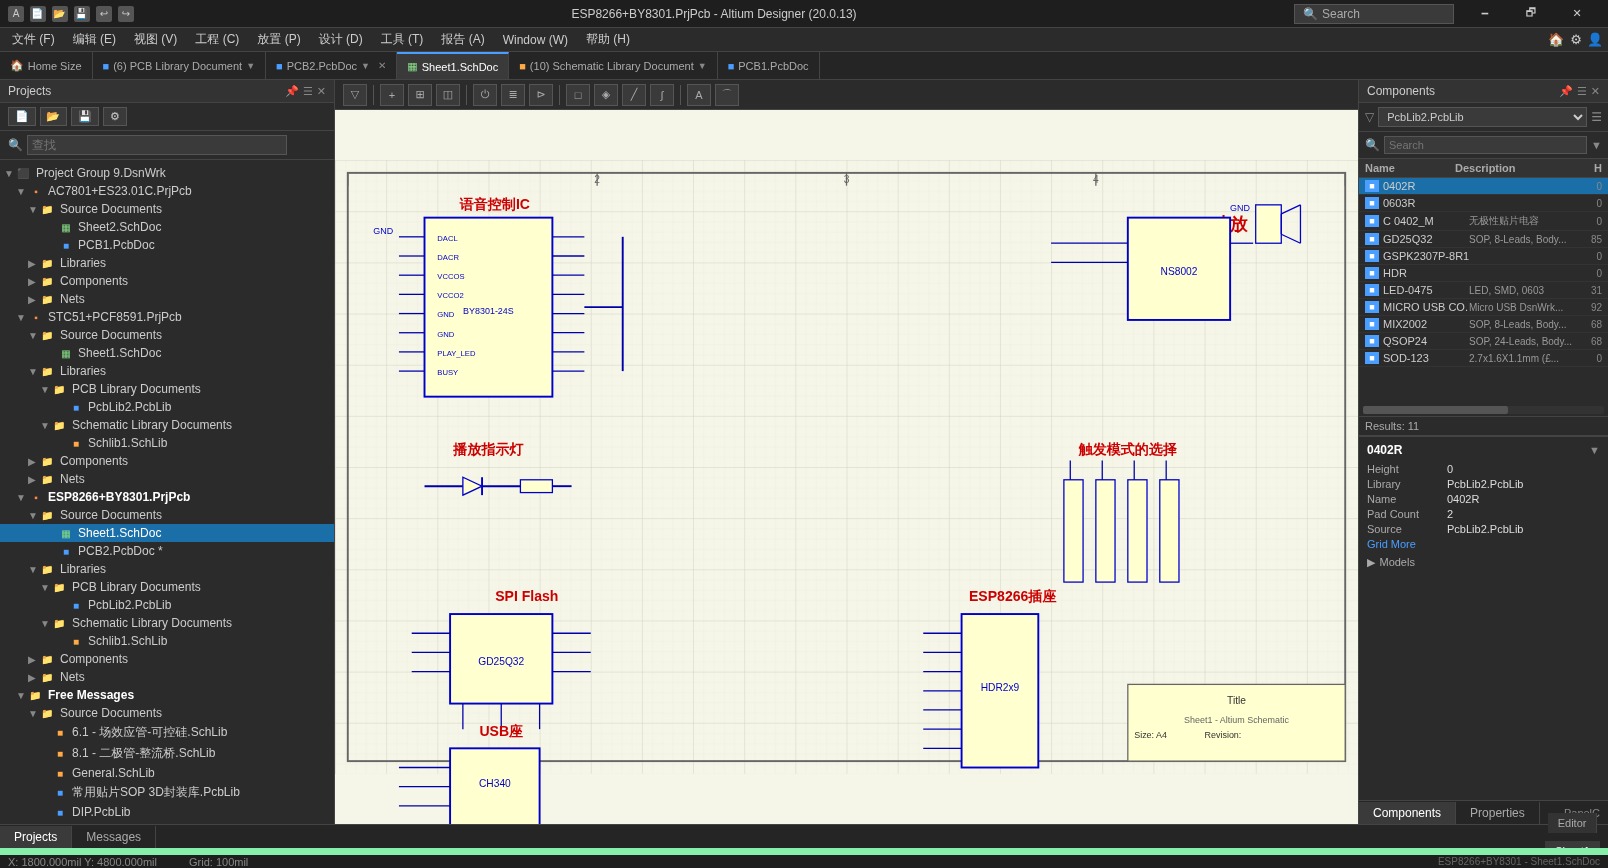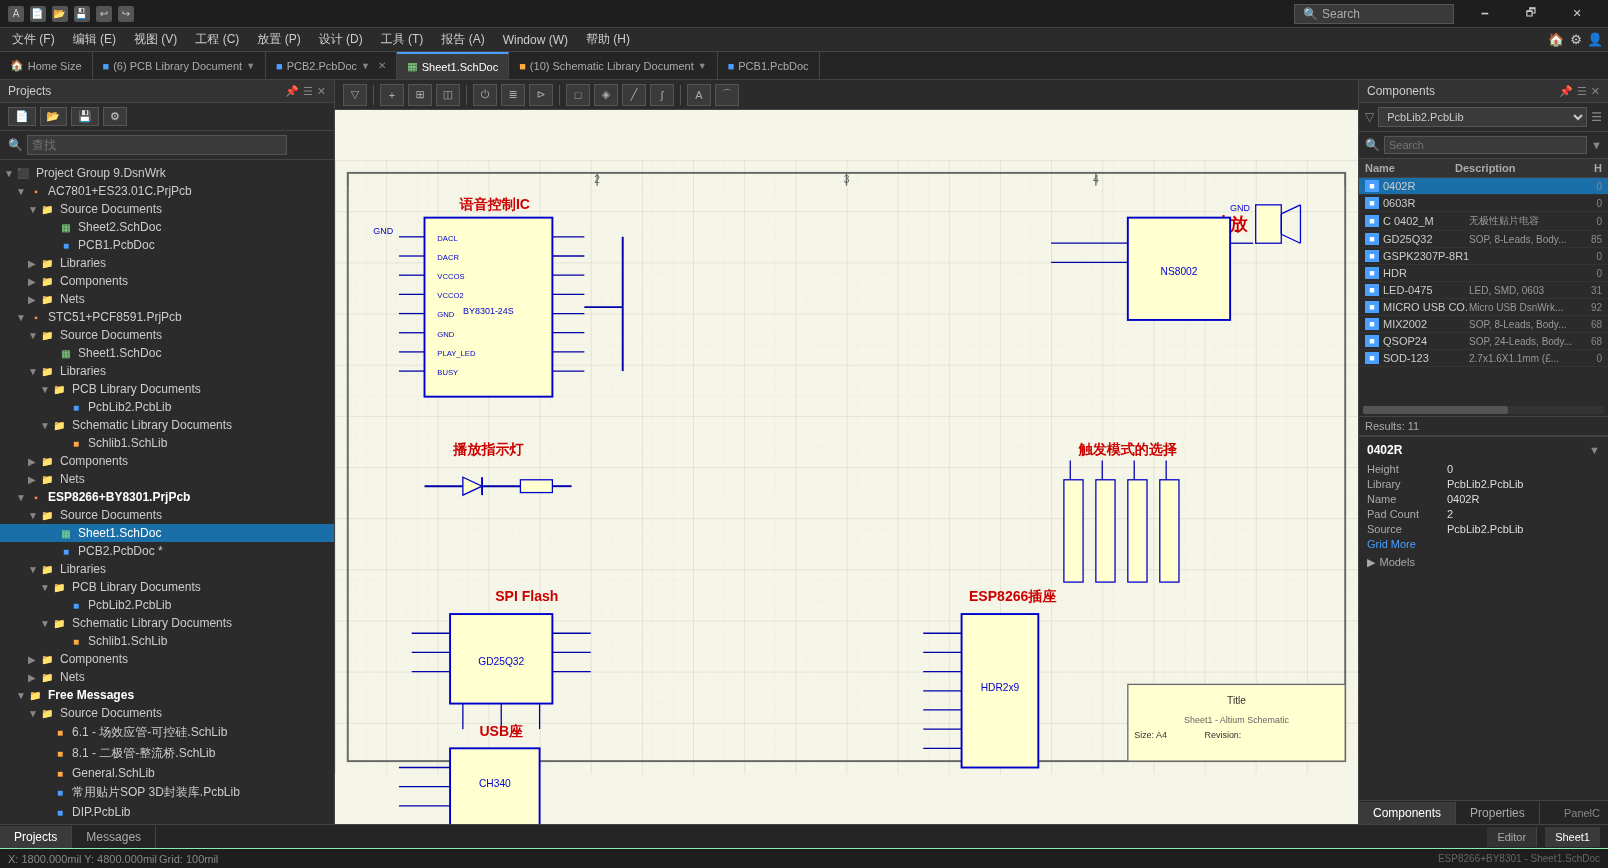--- a/index.html
+++ b/index.html
@@ -256,27 +256,27 @@
       color: #aaa;
       cursor: pointer;
       border-right: 1px solid #444;
     }
     .bottom-tab.active { background: #3a3a3a; color: #fff; }
 
     
     #statusbar {
       height: 20px;
       background: #1e1e1e;
-      border-top: 1px solid #86efac;
+      border-top: 7px solid #86efac;
       display: flex;
       align-items: center;
       padding: 0 8px;
       font-size: 11px;
       color: #888;
-      gap: 2px;
+      gap: 32px;
     }
 
     
     #right-bottom-tabs {
       height: 24px;
       background: #252525;
       border-top: 1px solid #444;
       display: flex;
       align-items: center;
     }
@@ -299,20 +299,21 @@
 
 <div id="titlebar">
   <div class="icons">
     <div class="icon-btn">A</div>
     <div class="icon-btn">📄</div>
     <div class="icon-btn">📂</div>
     <div class="icon-btn">💾</div>
     <div class="icon-btn">↩</div>
     <div class="icon-btn">↪</div>
   </div>
+  <div class="title">ESP8266+BY8301.PrjPcb - Altium Designer (20.0.13)</div>
   <div style="display:flex;align-items:center;gap:8px;">
     <div class="search-bar">
       <span>🔍</span>
       <span>Search</span>
     </div>
     <div class="win-btns">
       <div class="win-btn">🗕</div>
       <div class="win-btn">🗗</div>
       <div class="win-btn win-close">✕</div>
     </div>
@@ -888,21 +889,21 @@
       <div class="right-bottom-tab">Properties</div>
       <div style="margin-left:auto;padding:4px 8px;font-size:11px;color:#888;">PanelC</div>
     </div>
   </div>
 </div>
 
 <div style="display:flex;flex-direction:column;">
   <div id="bottom-tabs">
     <div class="bottom-tab active">Projects</div>
     <div class="bottom-tab">Messages</div>
-    <div style="margin-left:auto;display:flex;align-items:center;padding:0 8px;gap:8px;">
+    <div style="margin-left:auto;display:flex;align-items:center;padding:0 8px;gap:8px;flex-direction:column;">
       <span style="padding:4px 10px;font-size:11px;color:#aaa;cursor:pointer;border-right:1px solid #444;background:#333;">Editor</span>
       <span style="padding:4px 10px;font-size:11px;color:#fff;cursor:pointer;background:#3a3a3a;">Sheet1</span>
     </div>
   </div>
   <div id="statusbar">
     <span>X: 1800.000mil  Y: 4800.000mil</span>
     <span>Grid: 100mil</span>
     <div style="margin-left:auto;display:flex;gap:8px;">
       <span style="font-size:10px;color:#666;">ESP8266+BY8301 - Sheet1.SchDoc</span>
     </div>

